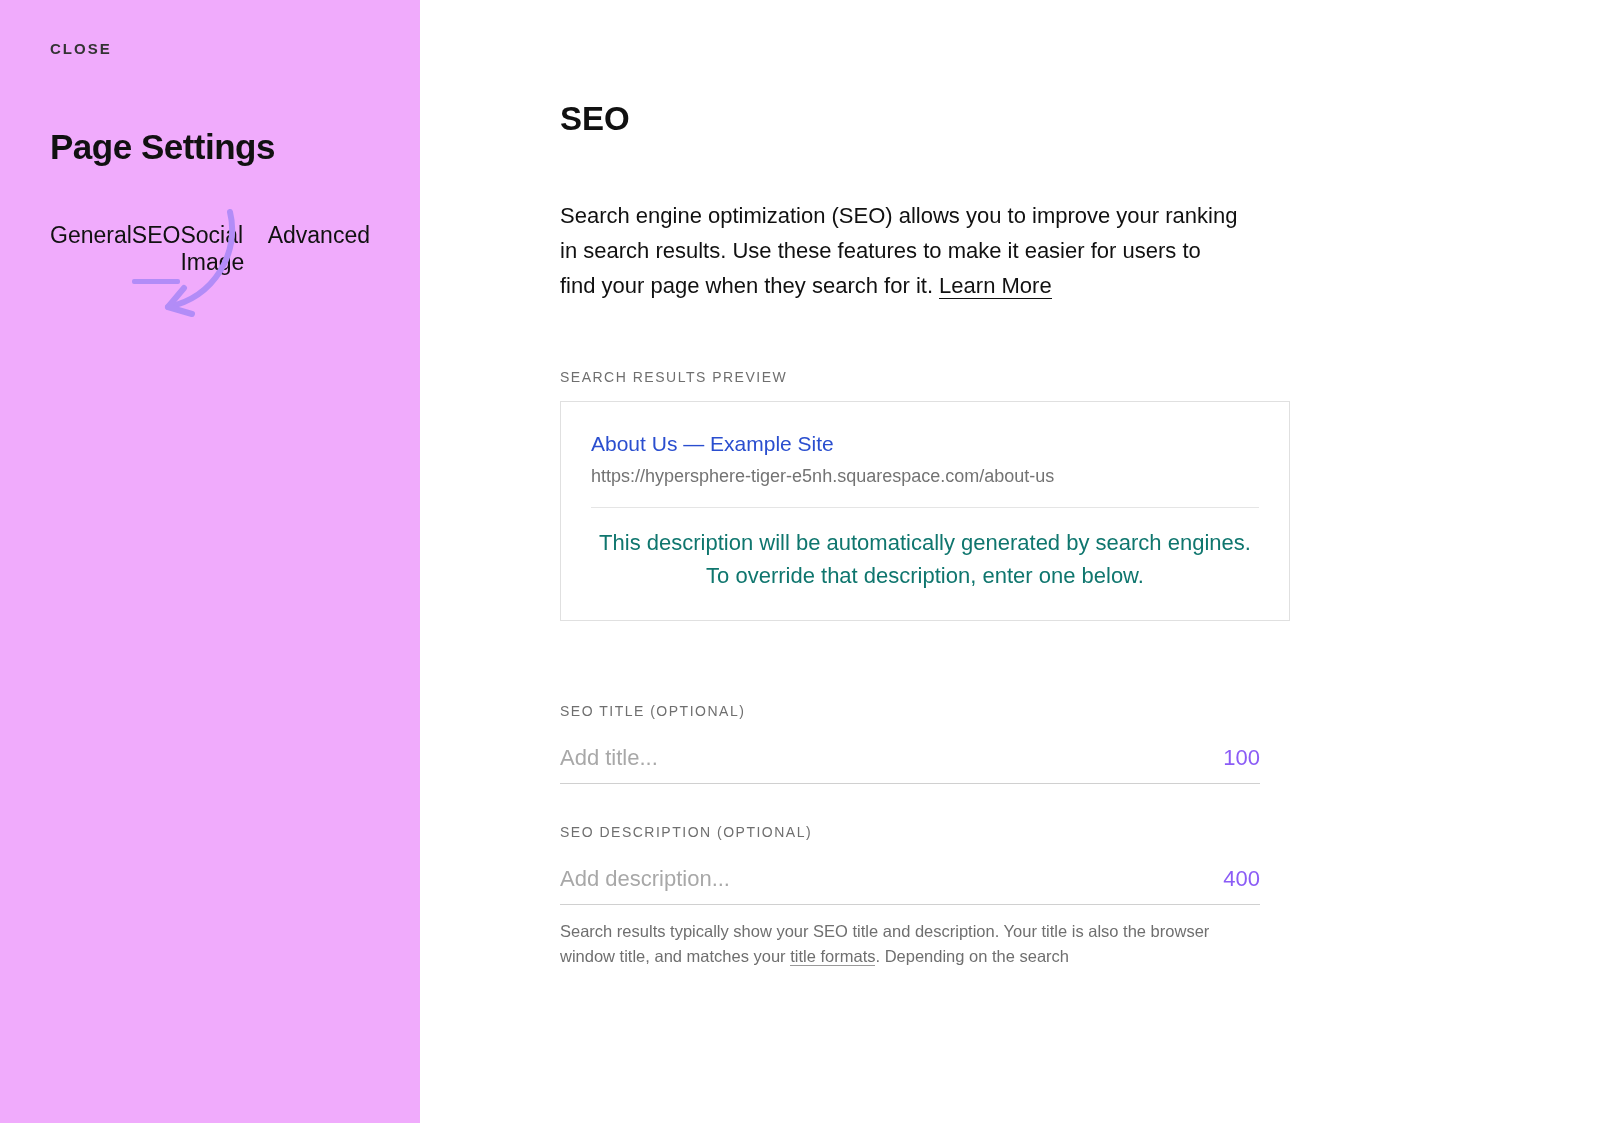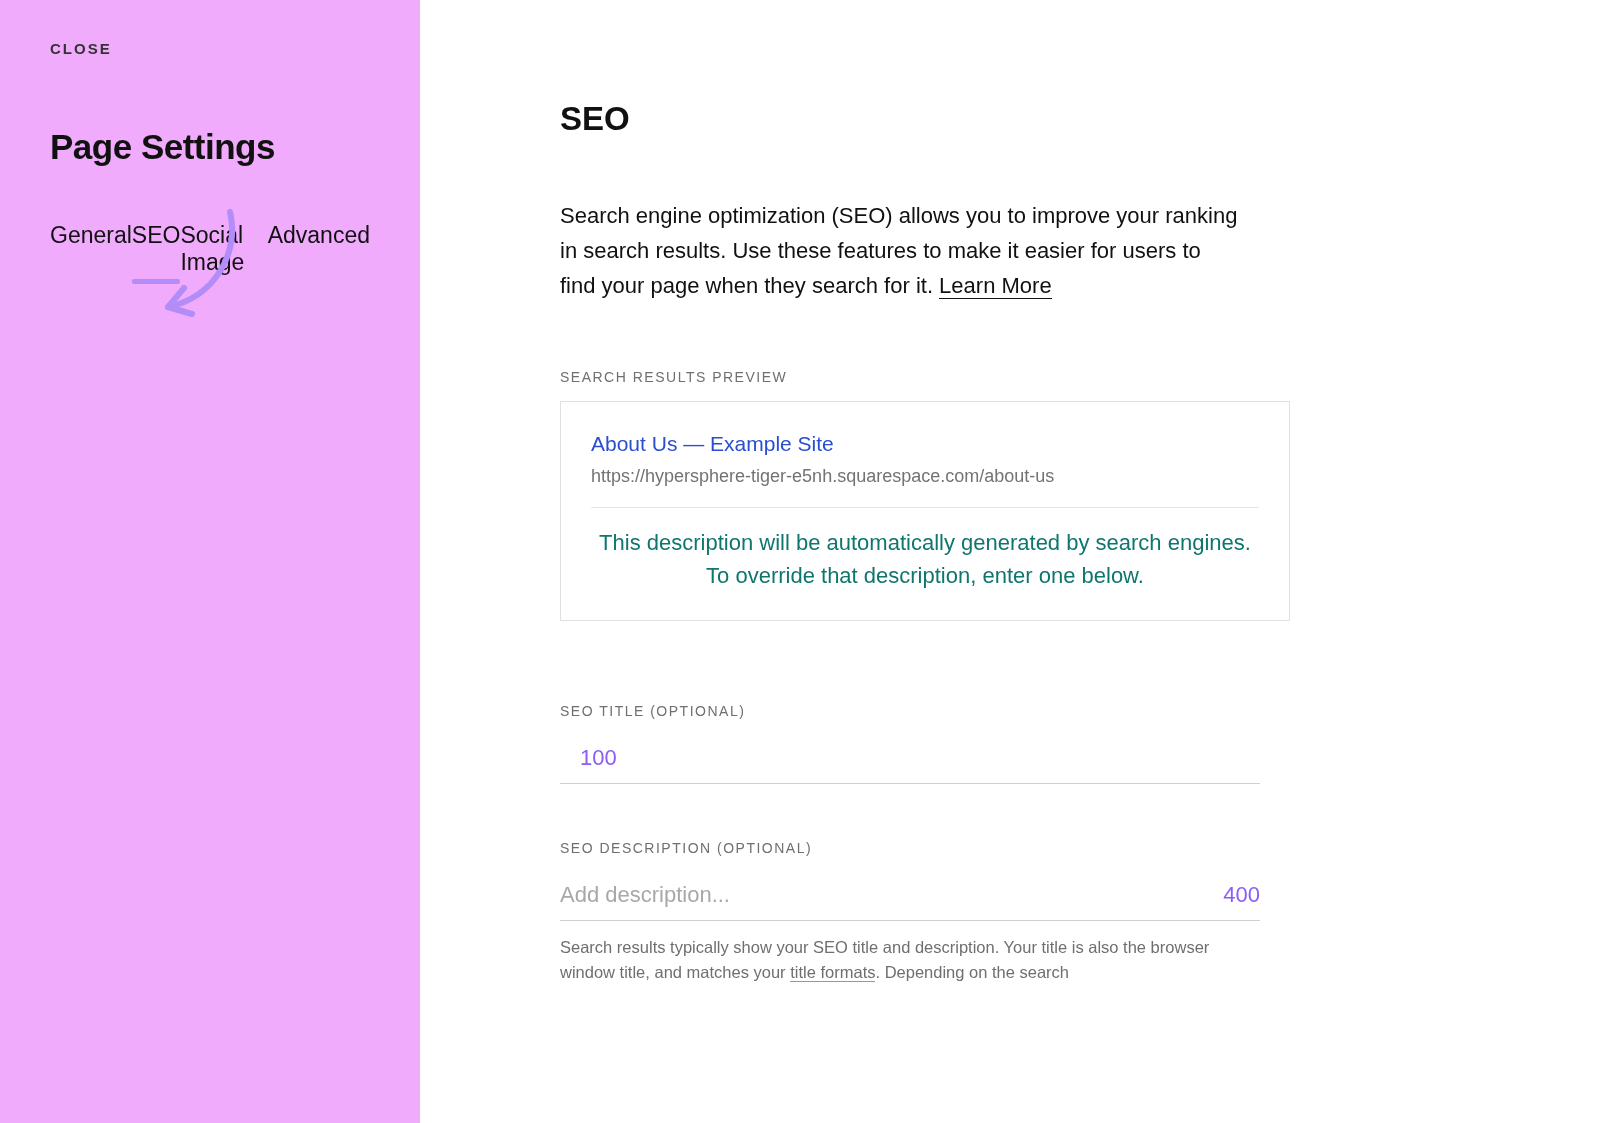--- a/index.html
+++ b/index.html
@@ -16,21 +16,21 @@
     .main { flex: 1; padding: 100px 100px 0 140px; overflow: hidden; }
     .main-title { font-size: 33px; font-weight: 700; margin-bottom: 60px; }
     .intro { font-size: 22px; line-height: 1.6; color: #111; margin-bottom: 65px; max-width: 680px; }
     .learn-more { border-bottom: 1.5px solid #111; cursor: pointer; text-align: right; }
     .label-caps { font-size: 14px; letter-spacing: 1.5px; font-weight: 500; color: #6f6f6f; margin-bottom: 16px; }
     .preview-box { border: 1px solid #e0e0e0; padding: 30px 30px 28px; margin-bottom: 82px; max-width: 730px; }
     .preview-title { color: #2a4ecf; font-size: 21px; font-weight: 400; margin-bottom: 10px; }
     .preview-url { color: #737373; font-size: 18px; margin-bottom: 20px; }
     .preview-divider { border: none; border-top: 1px solid #e5e5e5; margin: 0 0 18px; }
     .preview-desc { color: #0f766e; font-size: 22px; line-height: 1.5; text-align: center; }
-    .field-wrap { max-width: 700px; margin-bottom: 56px; }
+    .field-wrap { max-width: 700px; margin-bottom: 40px; }
     .input-row { display: flex; align-items: center; border-bottom: 1px solid #d0d0d0; padding: 10px 0 12px; }
     .text-input { flex: 1; border: none; outline: none; font-size: 22px; color: #111; background: transparent; }
     .text-input::placeholder { color: #a8a8a8; }
     .counter { font-size: 22px; color: #8b5cf6; font-weight: 400; margin-left: 20px; }
     .help-text { font-size: 16.5px; color: #6f6f6f; line-height: 1.55; margin-top: 14px; max-width: 690px; }
     .help-link { color: #6f6f6f; border-bottom: 1px solid #999; cursor: pointer; text-align: center; }
   </style>
 </head>
 <body>
 
@@ -64,20 +64,21 @@
     <div class="preview-box">
       <div class="preview-title">About Us — Example Site</div>
       <div class="preview-url">https://hypersphere-tiger-e5nh.squarespace.com/about-us</div>
       <hr class="preview-divider">
       <div class="preview-desc">This description will be automatically generated by search engines. To override that description, enter one below.</div>
     </div>
 
     <div class="field-wrap">
       <div class="label-caps">SEO TITLE (OPTIONAL)</div>
       <div class="input-row">
+        <input class="text-input" type="text" placeholder="Add title..." style="">
         <span class="counter">100</span>
       </div>
     </div>
 
     <div class="field-wrap">
       <div class="label-caps">SEO DESCRIPTION (OPTIONAL)</div>
       <div class="input-row">
         <input class="text-input" type="text" placeholder="Add description..." style="">
         <span class="counter">400</span>
       </div>

